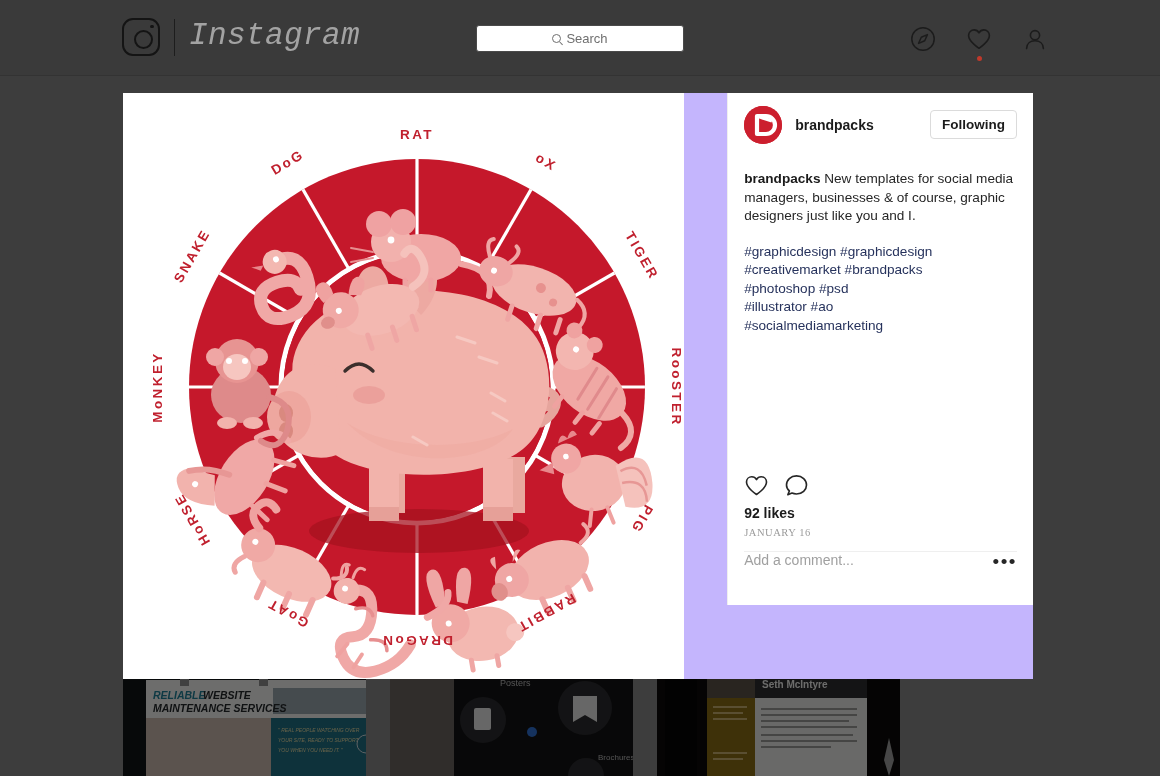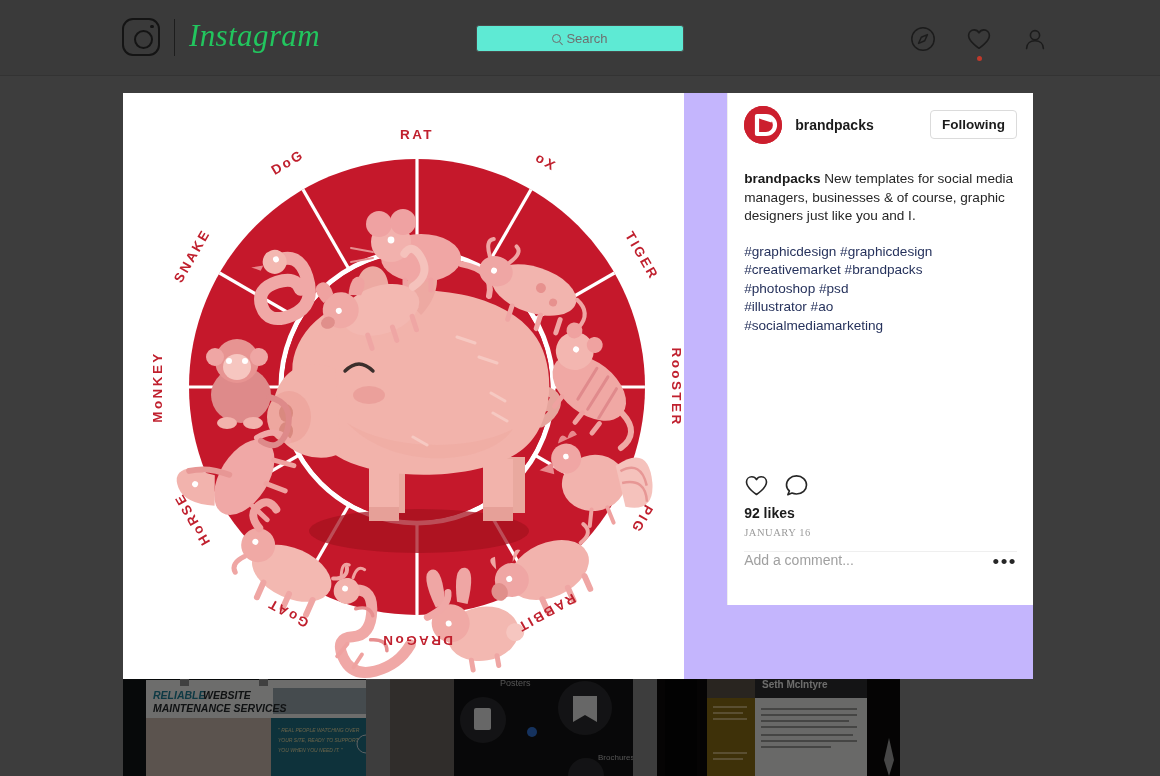--- a/index.html
+++ b/index.html
@@ -17,33 +17,33 @@
     border-bottom:1px solid #333;
     z-index:5;
   }
   #nav-inner{position:relative;width:1160px;height:76px;}
   #logo-group{position:absolute;left:122px;top:18px;display:flex;align-items:center;gap:14px;}
   .ig-cam{width:38px;height:38px;border:2.6px solid #141414;border-radius:11px;position:relative;}
   .ig-cam::before{content:"";position:absolute;left:50%;top:50%;width:15px;height:15px;margin:-7.5px 0 0 -7.5px;border:2.6px solid #141414;border-radius:50%;}
   .ig-cam::after{content:"";position:absolute;right:4.5px;top:4.5px;width:3.6px;height:3.6px;background:#141414;border-radius:50%;}
   .vdiv{width:1px;height:37px;background:#1d1d1d;}
   #wordmark{
-    font-family:Liberation Serif, serif;
+    font-family:Liberation Mono, monospace;
     font-style:italic;
     font-size:31px;
-    color:#22c55e;
+    color:#a3a3a3;
     letter-spacing:.4px;
     line-height:1;
     padding-bottom:3px;
   }
 
   #search-box{
     position:absolute;left:476px;top:25px;width:208px;height:27px;
     border:1px solid #4a4a4a;border-radius:3px;
-    background:#5eead4;
+    background:#ffffff;
     display:flex;align-items:center;justify-content:center;gap:5px;
     color:#6f6f6f;font-size:13px;
   }
   .mag{width:9px;height:9px;border:1.3px solid #6f6f6f;border-radius:50%;position:relative;display:inline-block;}
   .mag::after{content:"";position:absolute;right:-3.4px;bottom:-2.2px;width:4.4px;height:1.3px;background:#6f6f6f;transform:rotate(45deg);}
 
   #nav-icons{position:absolute;right:112px;top:26px;display:flex;align-items:center;gap:30px;}
   .nav-ic{position:relative;width:26px;height:26px;}
   .nav-ic svg{display:block;}
   .notif-dot{position:absolute;left:50%;margin-left:-2.5px;bottom:-9px;width:5px;height:5px;border-radius:50%;background:#c0392b;}

